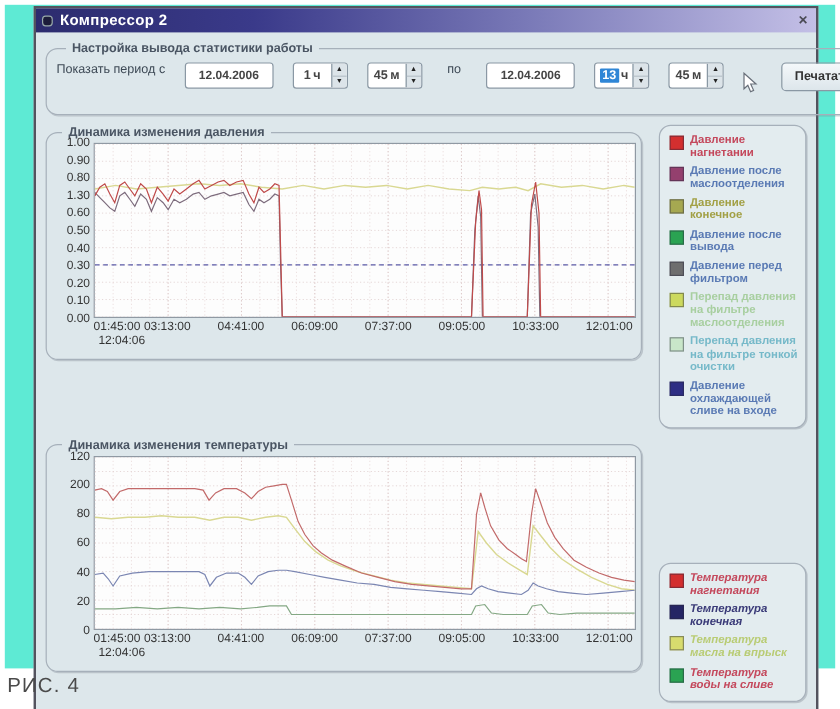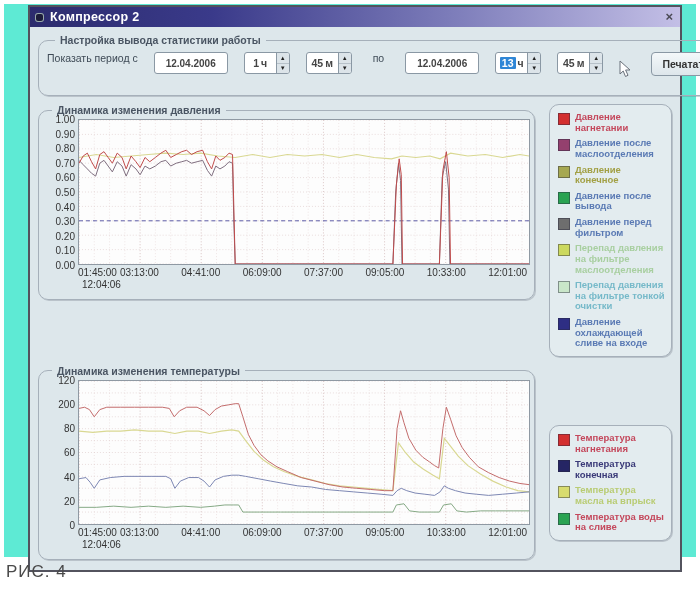--- a/index.html
+++ b/index.html
@@ -77,21 +77,21 @@
   .xtick { position:absolute; top:2px; transform:translateX(-50%); white-space:nowrap; }
   .xtick.first { transform:none; }
   .xsub { position:absolute; left:4px; top:14px; white-space:nowrap; }
 
   
   .legend {
     width:136px; background:#e3ecef; border:1px solid #a6b0ba; border-radius:10px;
     box-shadow:1px 1px 0 rgba(120,130,140,.35);
     padding:7px 6px 7px 8px; display:flex; flex-direction:column; gap:5px;
   }
-  .legend.offset { margin-top:60px; }
+  .legend.offset { margin-top:104px;font-style:italic; }
   .legend-item { display:flex; gap:5px; align-items:flex-start; }
   .legend-swatch { width:12px; height:12px; flex:0 0 12px; margin-top:1px; border:1px solid rgba(40,40,60,.45); }
   .legend-label { font-size:9.5px; font-weight:700; line-height:1.12; }
 
   
   .caption {
     position:absolute; left:6px; top:562px; font-size:17px; color:#4a4a4a; letter-spacing:1px;
   }
 </style>
 </head>
@@ -169,21 +169,21 @@
       </fieldset>
 
       <div class="chart-block">
         <fieldset class="group chart-group">
           <legend>Динамика изменения давления</legend>
           <div class="chart-area">
             <div class="yticks">
                 <div class="ytick" style="top: -5px;">1.00</div>
                 <div class="ytick" style="top: 9.6px;">0.90</div>
                 <div class="ytick" style="top: 24.2px;">0.80</div>
-                <div class="ytick" style="top: 38.8px;">0.70</div>
+                <div class="ytick" style="top: 38.8px;">1.30</div>
                 <div class="ytick" style="top: 53.4px;">0.60</div>
                 <div class="ytick" style="top: 68px;">0.50</div>
                 <div class="ytick" style="top: 82.6px; margin-left: 44px;">0.40</div>
                 <div class="ytick" style="top: 97.2px;">0.30</div>
                 <div class="ytick" style="top: 111.8px;">0.20</div>
                 <div class="ytick" style="top: 126.4px;">0.10</div>
                 <div class="ytick" style="top: 141px;">0.00</div>
               </div>
             <div class="plot-wrap">
               <svg class="plot" width="452" height="146" preserveAspectRatio="none" viewBox="0 0 452 146">

